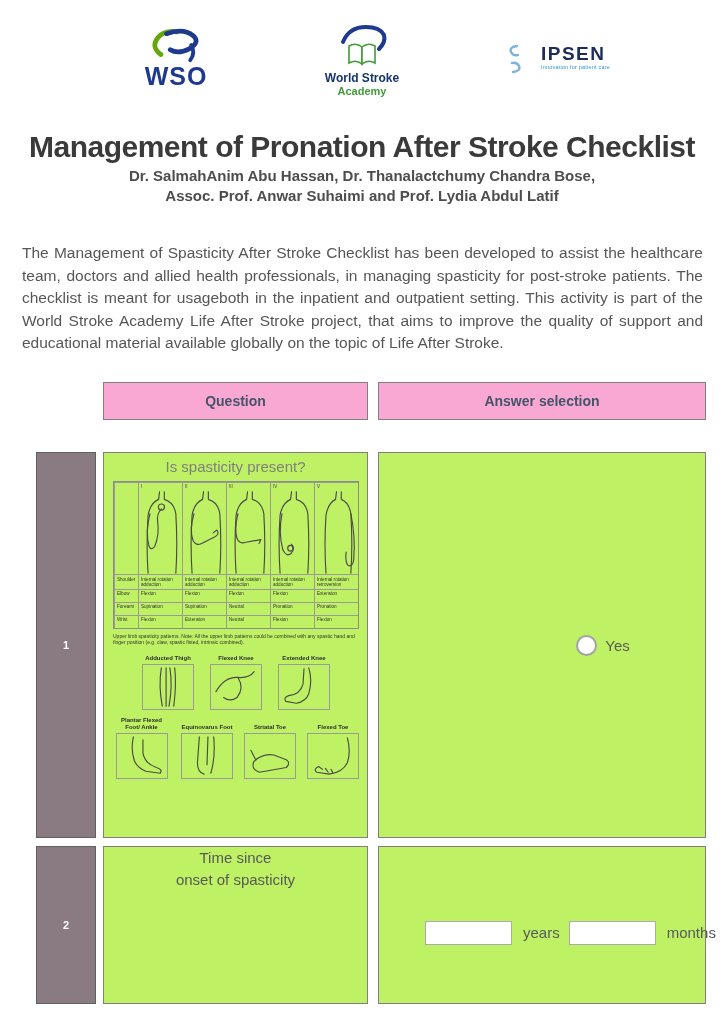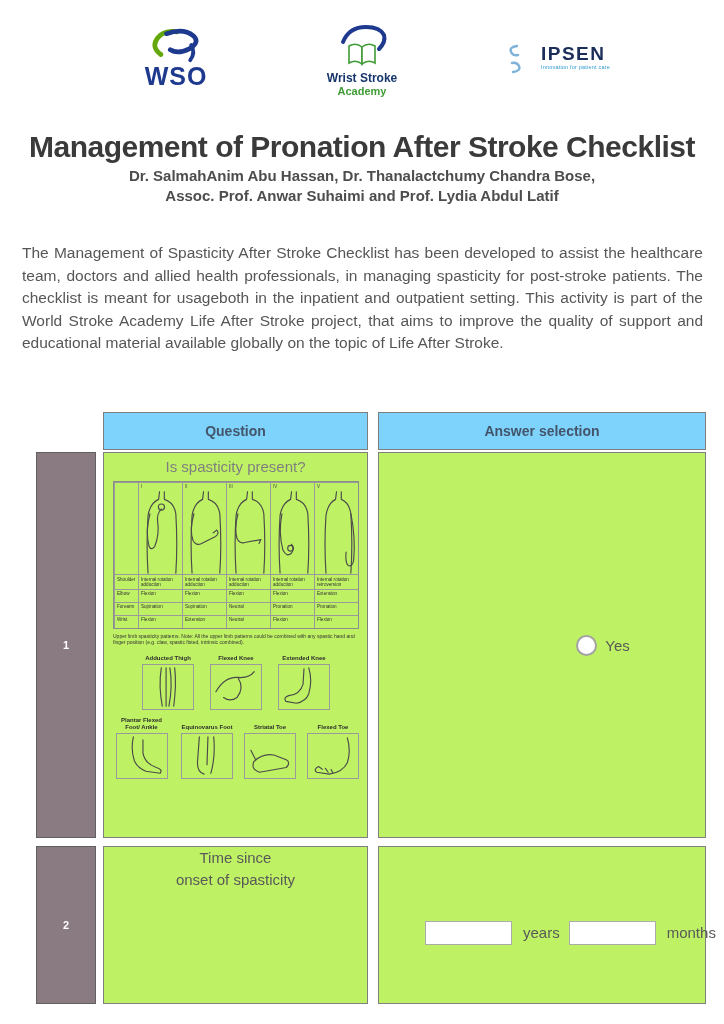--- a/index.html
+++ b/index.html
@@ -18,21 +18,21 @@
   .ipsen-text{font-size:19px;font-weight:bold;color:#1d2d5a;letter-spacing:1.5px;line-height:19px;}
   .ipsen-tagline{font-size:5.5px;color:#2d9ad1;margin-top:1px;letter-spacing:.2px;}
   
   .doc-title{position:absolute;top:130px;left:0;width:724px;text-align:center;
     font-size:30px;font-weight:bold;color:#3a3a3a;letter-spacing:-.5px;}
   .authors{position:absolute;top:166px;left:0;width:724px;text-align:center;
     font-size:15px;font-weight:bold;color:#4d4d4d;line-height:20px;}
   .intro{position:absolute;top:242px;left:22px;width:681px;
     font-size:15.5px;color:#565656;line-height:22.5px;text-align:justify;}
   
-  .col-head{position:absolute;top:412px;height:38px;background:#7dd3fc;
+  .col-head{position:absolute;top:382px;height:38px;background:#f9a8d4;
     border:1.5px solid #7f7f7f;box-sizing:border-box;display:flex;align-items:center;justify-content:center;
     font-size:14px;font-weight:bold;color:#44546a;}
   .qhead{left:103px;width:265px;}
   .ahead{left:378px;width:328px;}
   .num-bar{position:absolute;left:36px;width:60px;background:#8a7a81;border:1px solid #606060;
     box-sizing:border-box;display:flex;align-items:center;justify-content:center;
     color:#ffffff;font-size:11px;font-weight:bold;}
   .bar1{top:452px;height:386px;}
   .bar2{top:846px;height:158px;}
   .rbox{position:absolute;background:#bef264;border:1.5px solid #7f7f7f;box-sizing:border-box;}
@@ -86,21 +86,21 @@
 </div>
 
 <div class="logo-wsa">
   <span>
     <svg width="58" height="44" viewBox="0 0 58 44">
       <path d="M10 18 Q16 3 33 3 Q47 3 51 11 Q53 18 46 25" stroke="#1e3a8f" stroke-width="4" fill="none" stroke-linecap="round"></path>
       <path d="M16 22 Q23 18 29 23 L29 40 Q23 35 16 39 Z" stroke="#3f9c35" stroke-width="1.6" fill="#ffffff"></path>
       <path d="M42 22 Q35 18 29 23 L29 40 Q35 35 42 39 Z" stroke="#3f9c35" stroke-width="1.6" fill="#ffffff"></path>
     </svg>
   </span>
-  <div class="wsa-l1">Wrist Stroke</div>
+  <div class="wsa-l1">World Stroke</div>
   <div class="wsa-l2">Academy</div>
 </div>
 
 <div class="logo-ipsen">
   <span>
     <svg width="16" height="30" viewBox="0 0 16 30">
       <path d="M10 2 Q2 3 4 8 Q6 12 11 11" stroke="#7fb3d9" stroke-width="2.4" fill="none" stroke-linecap="round"></path>
       <path d="M6 28 Q14 27 12 22 Q10 18 5 19" stroke="#7fb3d9" stroke-width="2.4" fill="none" stroke-linecap="round"></path>
     </svg>
   </span>

